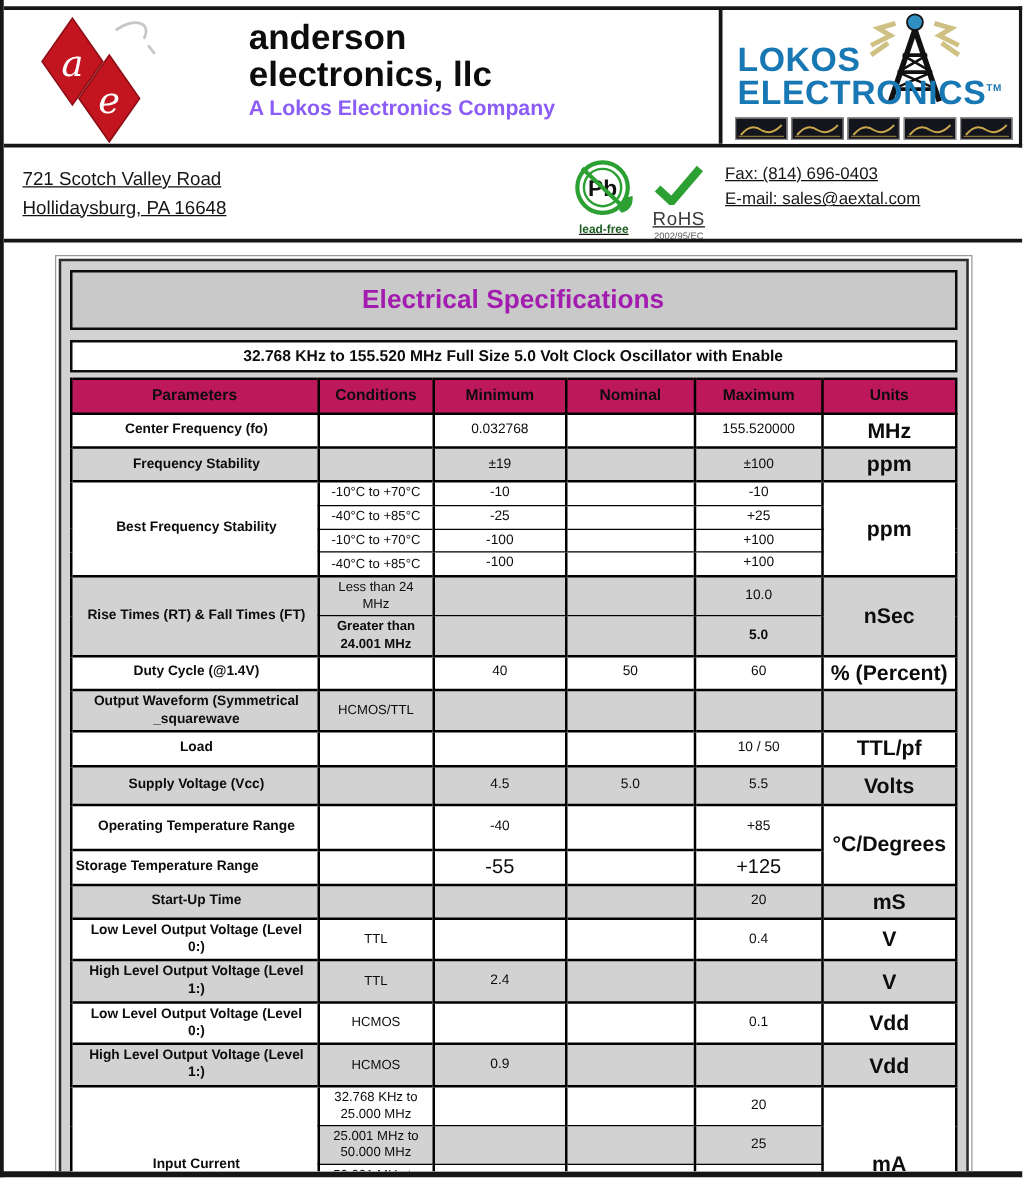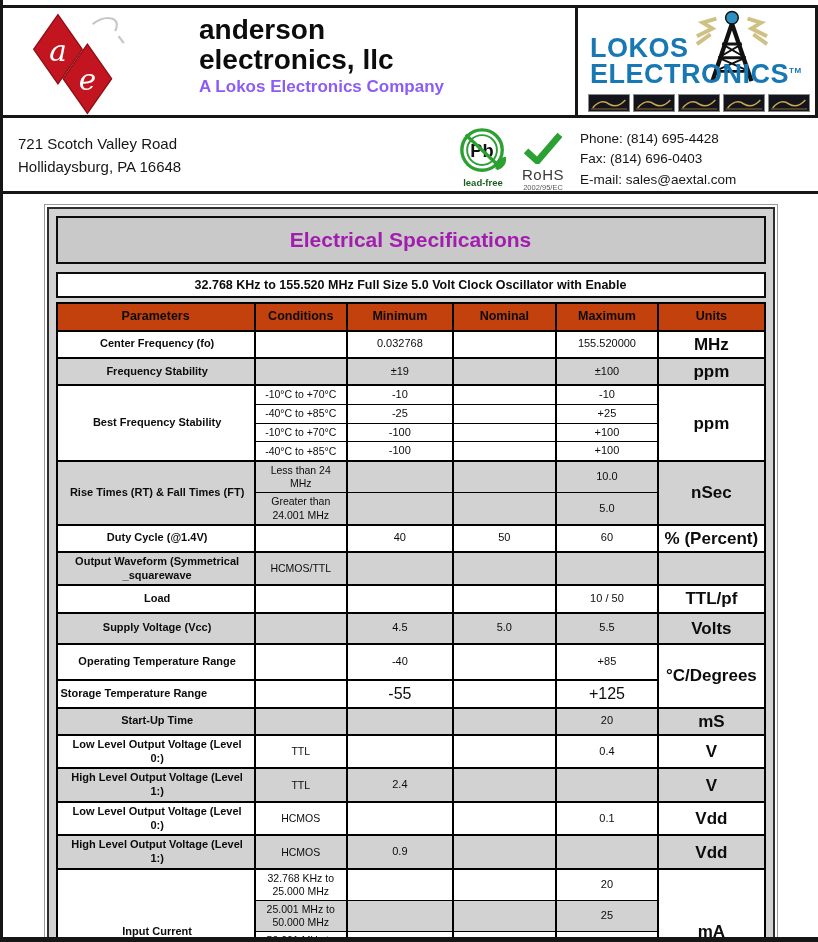--- a/index.html
+++ b/index.html
@@ -37,21 +37,21 @@
     position: relative;
     background: #fff;
   }
   .tower { position: absolute; top: 1px; right: 26px; }
   .lokos-text { position: absolute; left: 12px; top: 27px; line-height: 0.98; }
   .lokos-l1, .lokos-l2 { font-weight: bold; font-size: 27px; letter-spacing: 0.5px; color: #1878b4; }
   .tm { font-size: 8px; vertical-align: super; color: #1878b4; font-weight: bold; }
   .thumbs { position: absolute; left: 10px; right: 5px; bottom: 3px; display: flex; gap: 3px; height: 18px; }
   .thumb { flex: 1; background: #14141d; border: 1px solid #8a8a8a; }
   
-  .info-bar { height: 76px; display: flex; border-bottom: 3px solid #161616; }
+  .info-bar { height: 76px; display: flex; border-bottom: 3px solid #161616; text-decoration: underline; }
   .address { flex: 1; padding: 15px 0 0 15px; font-size: 15px; line-height: 1.5; color: #161616; }
   .badges { display: flex; align-items: flex-start; gap: 8px; padding: 8px 14px 0 0; }
   .pb-badge { text-align: center; }
   .pb-label { font-size: 9.5px; font-weight: bold; color: #1b5e20; margin-top: -3px; }
   .rohs-badge { text-align: center; padding-top: 6px; }
   .rohs-name { font-size: 15px; color: #3a3a3a; letter-spacing: 0.5px; margin-top: -2px; }
   .rohs-dir { font-size: 7.5px; color: #5a5a5a; }
   .contact { width: 238px; padding-top: 11px; font-size: 13.5px; line-height: 1.5; color: #161616; }
   
   .main-area { padding: 13px 0 0 0; }
@@ -82,21 +82,21 @@
     color: #0c0c0c;
   }
   table { width: 100%; border-collapse: collapse; border: 2px solid #000; background: #fff; }
   th, td {
     border: 1px solid #000;
     border-left-width: 2px; border-right-width: 2px;
     text-align: center; vertical-align: middle;
     line-height: 1.25;
     color: #0c0c0c;
   }
-  th { background: #c2410c; font-size: 12.5px; padding: 5px 2px; border-bottom-width: 2px; }
+  th { background: #be185d; font-size: 12.5px; padding: 5px 2px; border-bottom-width: 2px; }
   tr.major > td { border-top-width: 2px; }
   td.param { text-align: center; font-weight: bold; font-size: 11px; padding: 2px 4px 2px 7px; white-space: pre-line; }
   td.cond  { font-size: 10.5px; padding: 2px 3px; }
   td.value { font-size: 11px; padding: 2px 3px; }
   td.units { font-weight: bold; font-size: 17px; padding: 2px 3px; }
   td.note  { text-align: left; font-weight: bold; font-size: 11px; padding: 5px 3px; margin-left: 13px; }
   td.g { background: #d2d2d2; }
   td.w { background: #ffffff; }
 </style>
 </head>
@@ -177,21 +177,20 @@
       </div>
       <div class="rohs-badge">
         <svg width="46" height="32" viewBox="0 0 46 34">
           <path d="M5,20 L17,31 L41,3" fill="none" stroke="#2ca033" stroke-width="7"></path>
         </svg>
         <div class="rohs-name">RoHS</div>
         <div class="rohs-dir">2002/95/EC</div>
       </div>
     </div>
     <div class="contact">
-      <div>Phone: (814) 695-4428</div>
       <div>Fax: (814) 696-0403</div>
       <div>E-mail: sales@aextal.com</div>
     </div>
   </div>
 
   <div class="main-area">
     <div class="spec-outer">
       <div class="title-box">Electrical Specifications</div>
       <div class="subtitle-box">32.768 KHz to 155.520 MHz Full Size 5.0 Volt Clock Oscillator with Enable</div>
       <table>
@@ -257,21 +256,21 @@
               <td class="value w">+100</td>
             </tr>
             <tr class="major" style="height: 30px;">
               <td class="param g" rowspan="2">Rise Times (RT) &amp; Fall Times (FT)</td>
               <td class="cond g">Less than 24 MHz</td>
               <td class="value g"></td>
               <td class="value g"></td>
               <td class="value g">10.0</td>
               <td class="units g" rowspan="2">nSec</td>
             </tr>
-            <tr style="height: 21px;">
+            <tr style="height: 21px; font-weight: bold;">
               <td class="cond g">Greater than 24.001 MHz</td>
               <td class="value g"></td>
               <td class="value g"></td>
               <td class="value g">5.0</td>
             </tr>
             <tr class="major" style="height: 26px;">
               <td class="param w">Duty Cycle (@1.4V)</td>
               <td class="cond w"></td>
               <td class="value w">40</td>
               <td class="value w">50</td>

